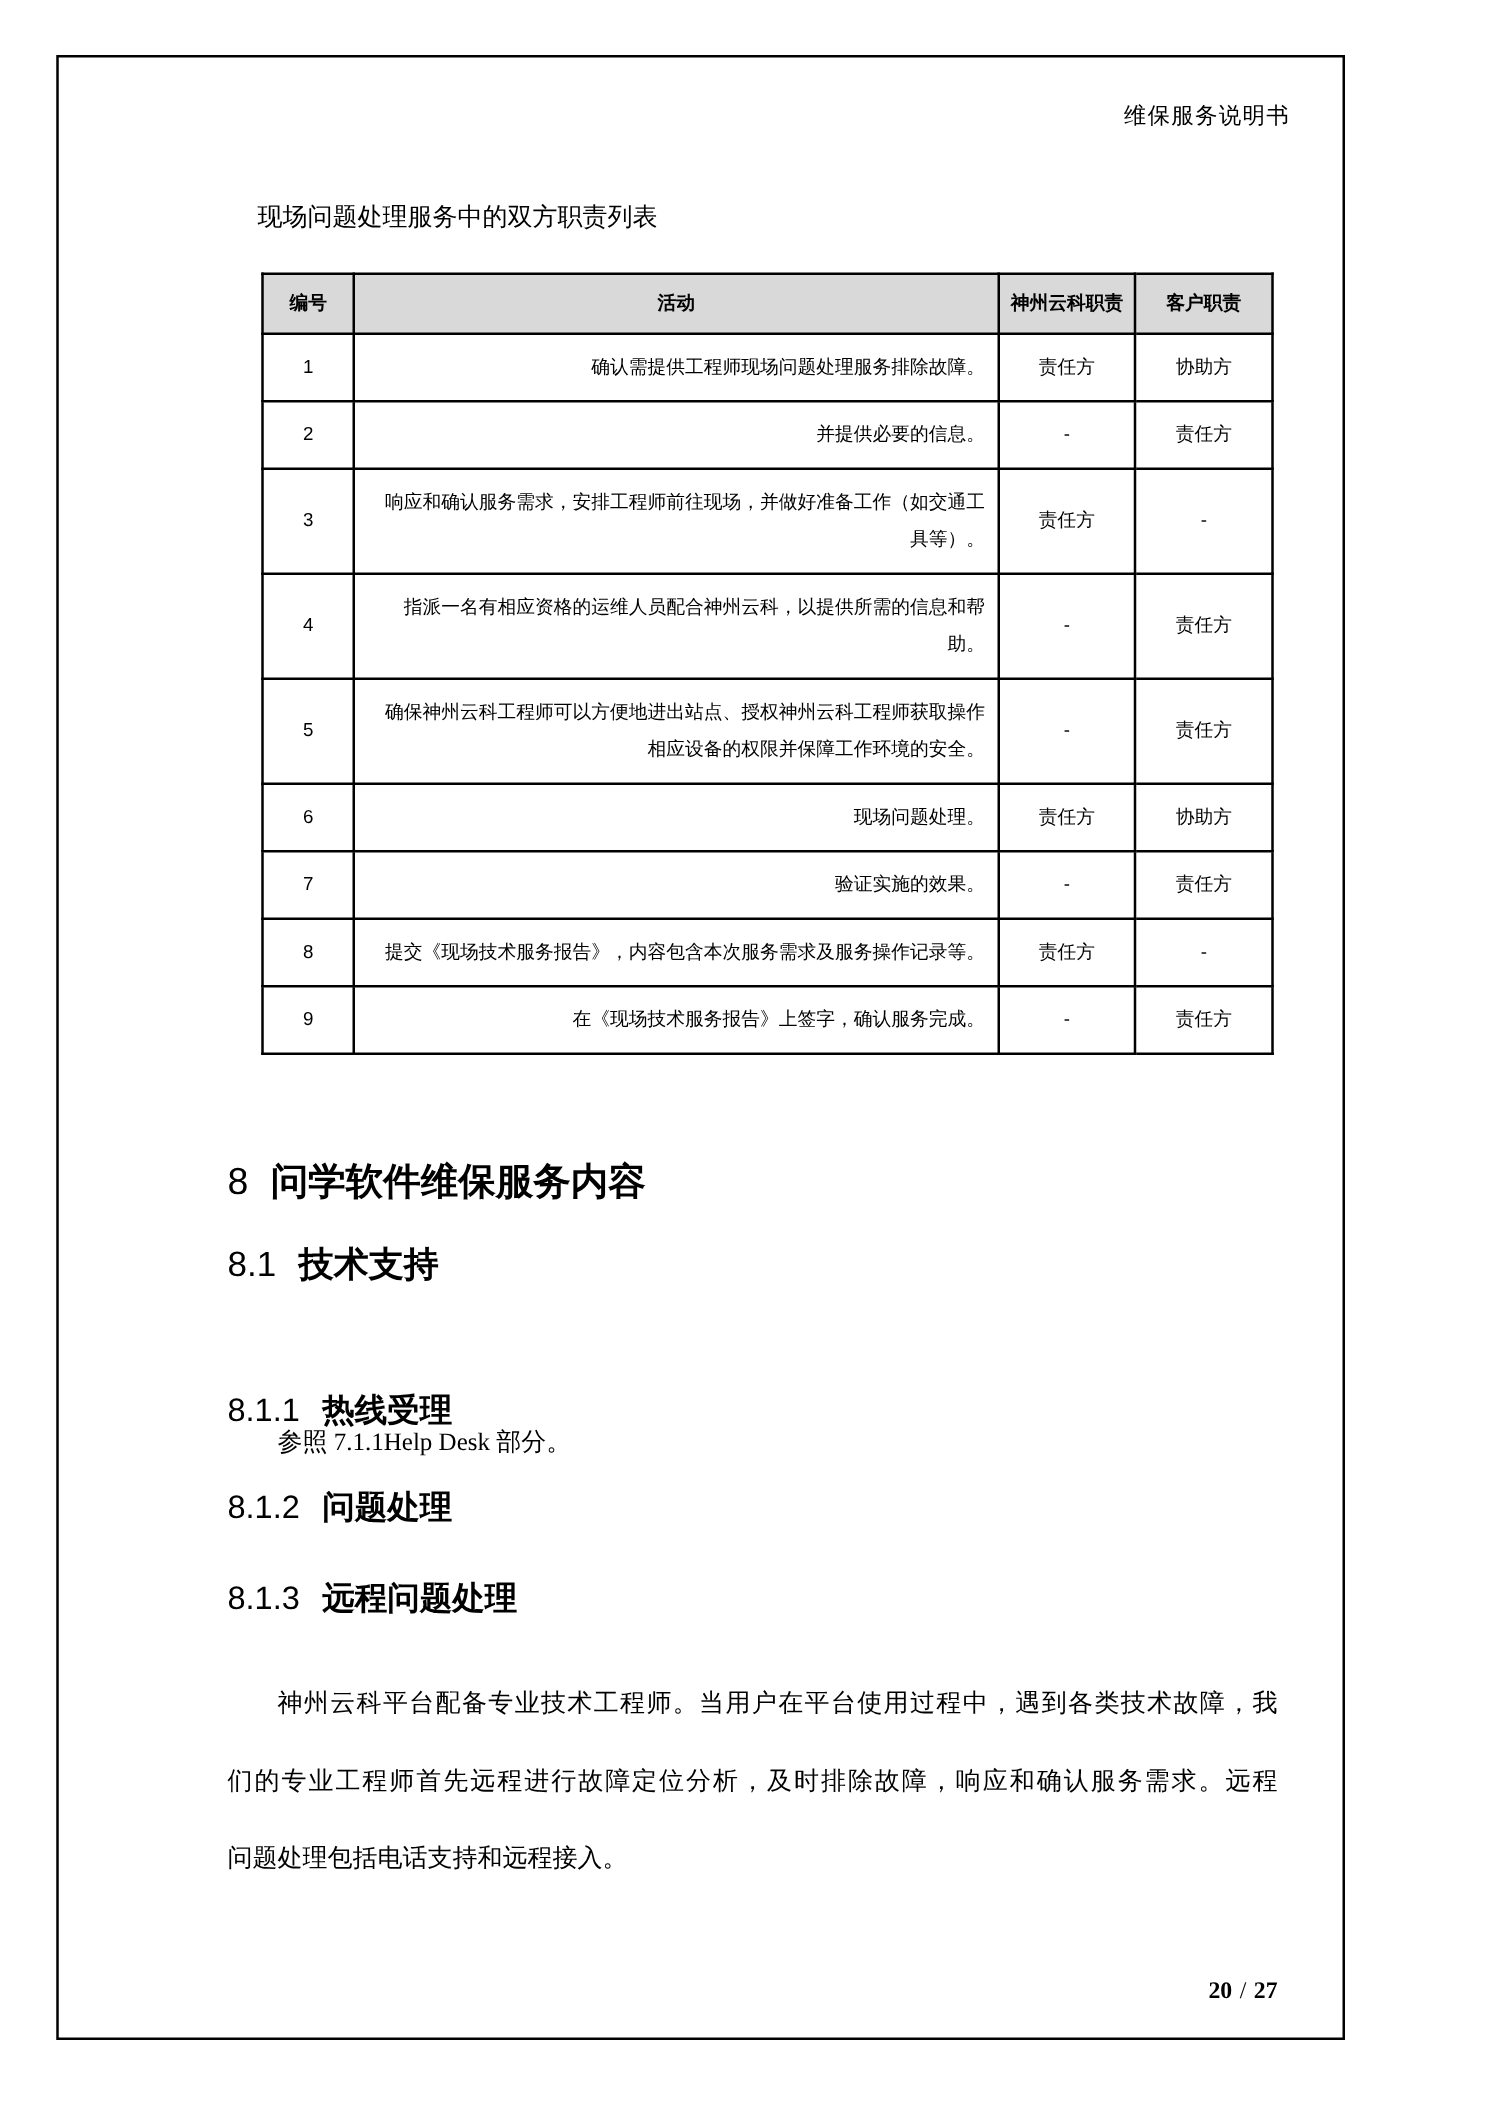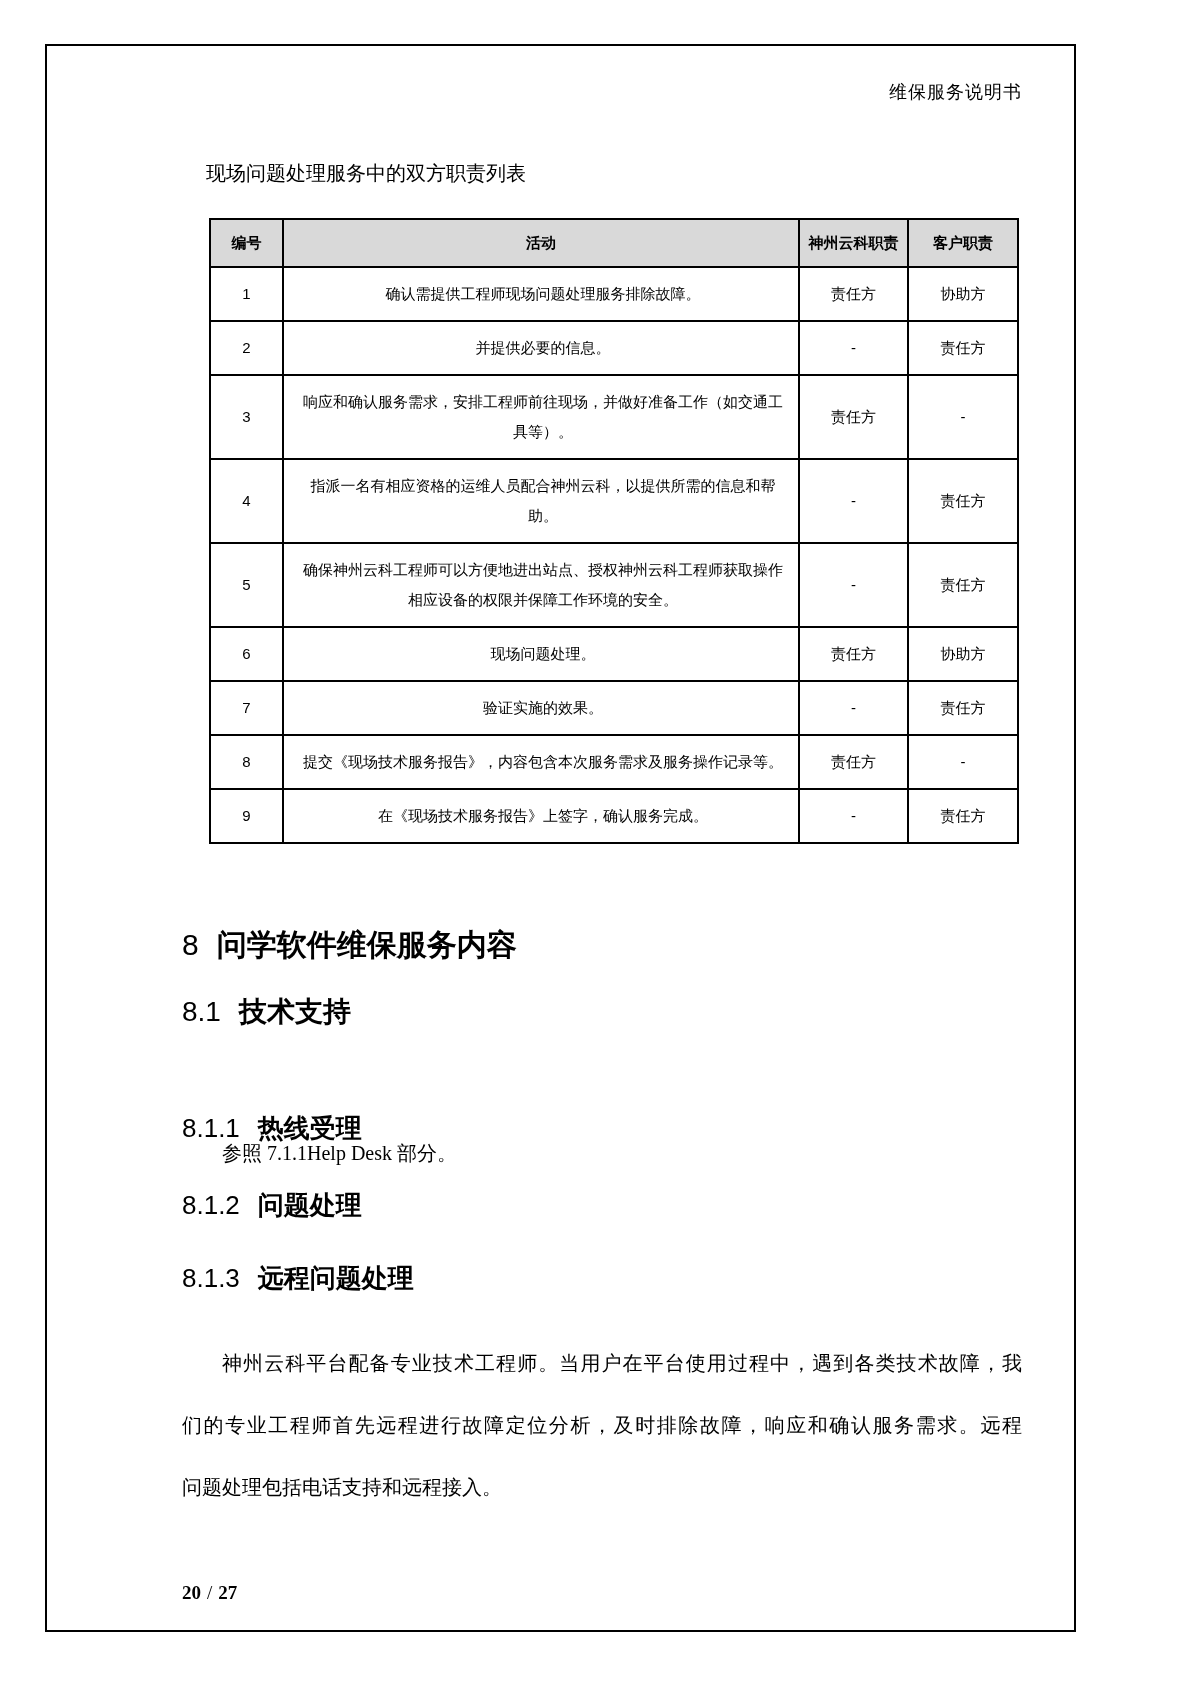--- a/index.html
+++ b/index.html
@@ -19,21 +19,21 @@
     left: 45px;
     top: 44px;
     width: 1031px;
     height: 1588px;
     border: 2px solid #000000;
     box-sizing: border-box;
   }
   .header-right {
     position: absolute;
     top: 80px;
-    left: 182px;
+    left: 192px;
     width: 840px;
     text-align: right;
     font-family: "Liberation Serif", serif;
     font-size: 18px;
     letter-spacing: 1px;
   }
   .intro-line {
     position: absolute;
     top: 160px;
     left: 206px;
@@ -60,21 +60,21 @@
     text-align: center;
     word-break: break-all;
   }
   table.resp-table th {
     background: #d9d9d9;
     font-weight: bold;
     line-height: 28px;
     padding: 9px 8px;
   }
   table.resp-table td.cell-left {
-    text-align: center;
+    text-align: right;
     padding-left: 14px;
     padding-right: 10px;
   }
   .heading {
     position: absolute;
     left: 182px;
     white-space: nowrap;
   }
   .heading .h-num {
     font-weight: normal;
@@ -113,21 +113,21 @@
   }
   .body-paragraph .p-line.last {
     text-align: center;
     text-align-last: left;
   }
   .footer {
     position: absolute;
     left: 182px;
     top: 1582px;
     width: 840px;
-    text-align: left;
+    text-align: right;
     font-family: "Liberation Serif", serif;
     font-size: 19px;
   }
   .footer .pg-num { font-weight: bold; }
   .footer .pg-sep { font-weight: normal; padding: 0 6px; }
 </style>
 </head>
 <body>
 
 <div class="page-border"></div>

